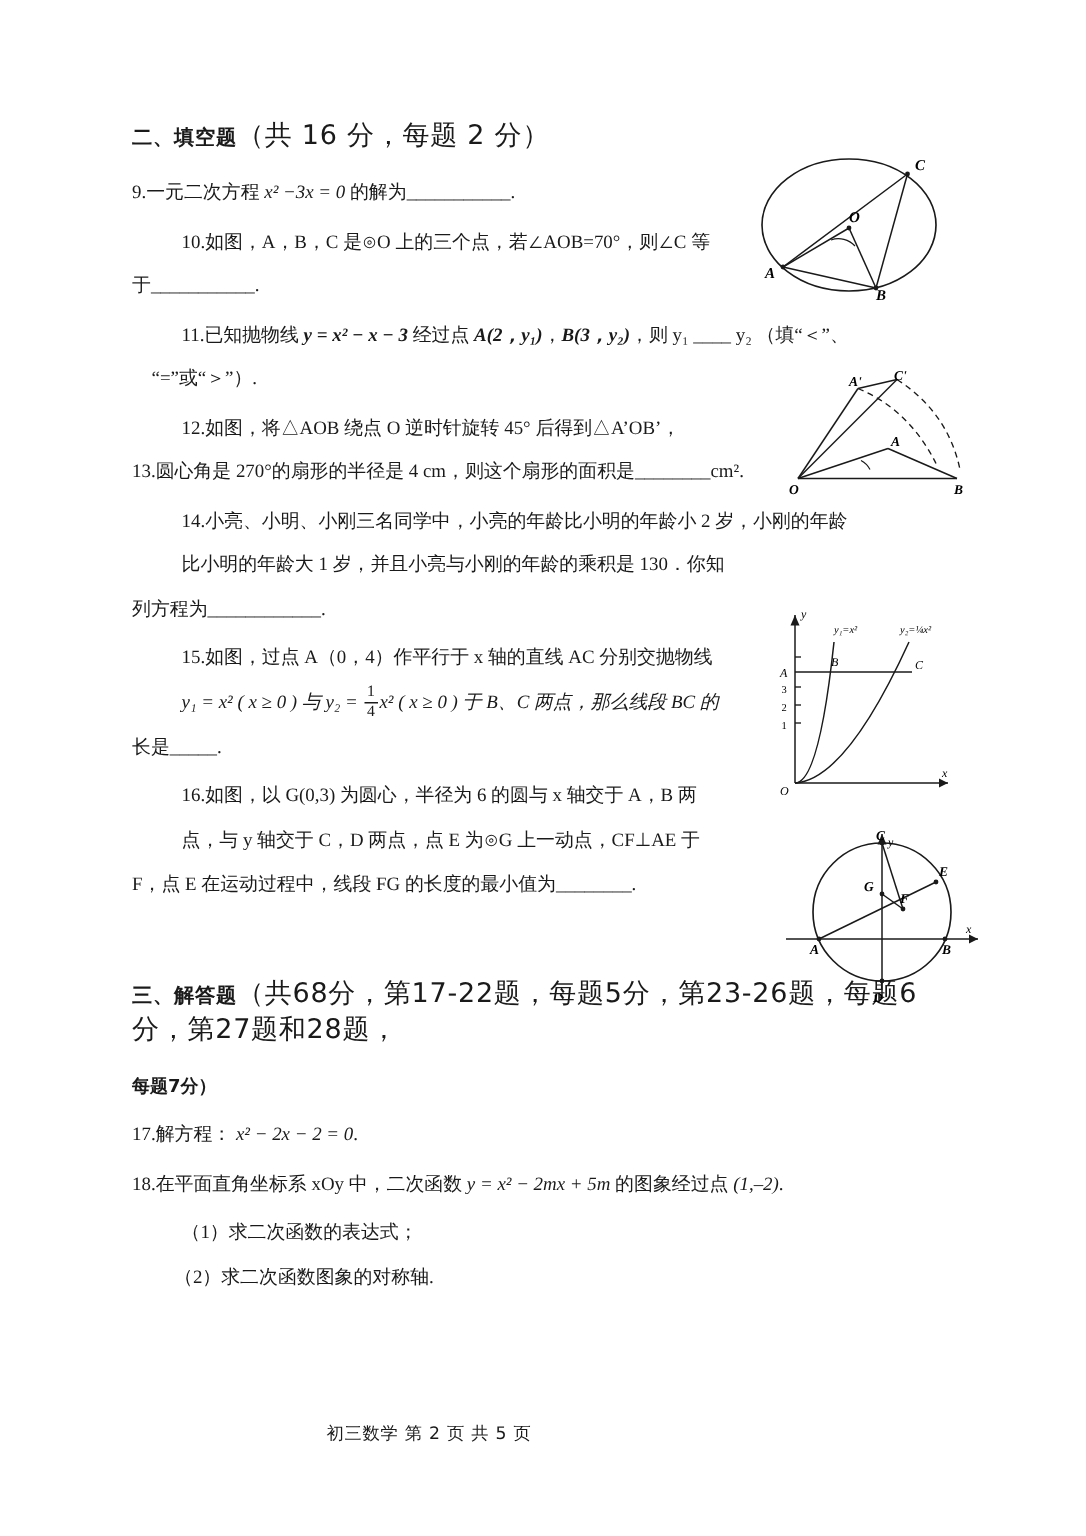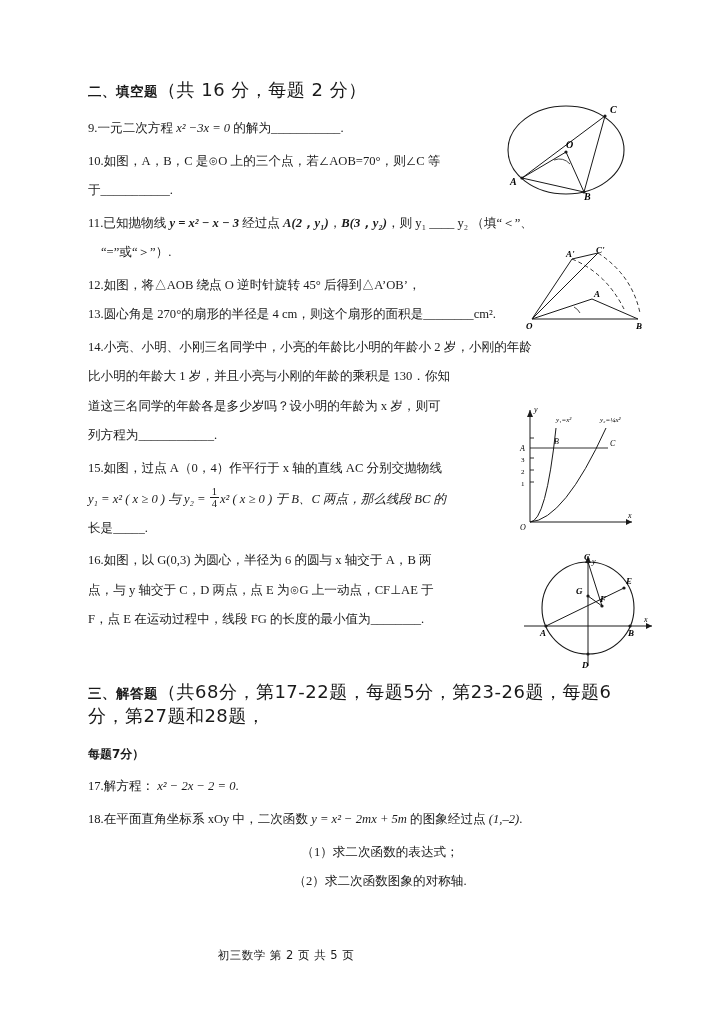--- a/index.html
+++ b/index.html
@@ -37,21 +37,21 @@
   .sec-title .small {
     font-size: 18px;
     font-weight: normal;
   }
   .q {
     font-size: 12.6px;
     line-height: 1.95;
     margin: 0 0 8px 0;
     position: relative;
   }
-  .q.tight { margin-bottom: 5px; }
+  .q.tight { margin-bottom: 5px; margin-left: 33px; }
   .italic { font-style: italic; font-family: "Liberation Serif", serif; }
   .bi { font-style: italic; font-weight: bold; }
   .frac {
     display: inline-block;
     vertical-align: -0.45em;
     text-align: center;
     font-size: 10.5px;
     line-height: 1.08;
     margin: 0 1px;
   }
@@ -64,21 +64,21 @@
     position: absolute;
     left: 0;
     top: 948px;
     width: 572px;
     text-align: center;
     font-size: 11.5px;
     font-family: "DejaVu Sans", sans-serif;
     letter-spacing: 0.5px;
   }
   .para-gap { height: 18px; }
-  .sub-item { margin-left: 28px; text-align: center; }
+  .sub-item { margin-left: 28px; }
 </style>
 </head>
 <body>
 
 <div class="page">
 
   <div class="content">
 
     <div class="sec-title">
       <span>二、填空题</span><span class="small">（共 16 分，每题 2 分）</span>
@@ -108,23 +108,20 @@
 
     <div class="q">
       <span>13.</span><span>圆心角是 270°的扇形的半径是 4 cm，则这个扇形的面积是</span><span>________</span><span>cm²</span><span>.</span>
     </div>
 
     <div class="q tight">
       <span>14.</span><span>小亮、小明、小刚三名同学中，小亮的年龄比小明的年龄小 2 岁，小刚的年龄</span>
     </div>
     <div class="q tight">
       <span>比小明的年龄大 1 岁，并且小亮与小刚的年龄的乘积是 130．你知</span>
-    </div>
-    <div class="q tight">
-      <span>道这三名同学的年龄各是多少岁吗？设小明的年龄为 x 岁，则可</span>
     </div>
     <div class="q">
       <span>列方程为</span><span>____________</span><span>.</span>
     </div>
 
     <div class="q tight">
       <span>15.</span><span>如图，过点 A（0，4）作平行于 x 轴的直线 AC 分别交抛物线</span>
     </div>
     <div class="q tight">
       <span class="italic">y₁ = x² ( x ≥ 0 ) 与 y₂ = </span><span class="frac"><span class="num">1</span><span class="den">4</span></span><span class="italic">x² ( x ≥ 0 ) 于 B、C 两点，那么线段 BC 的</span>

